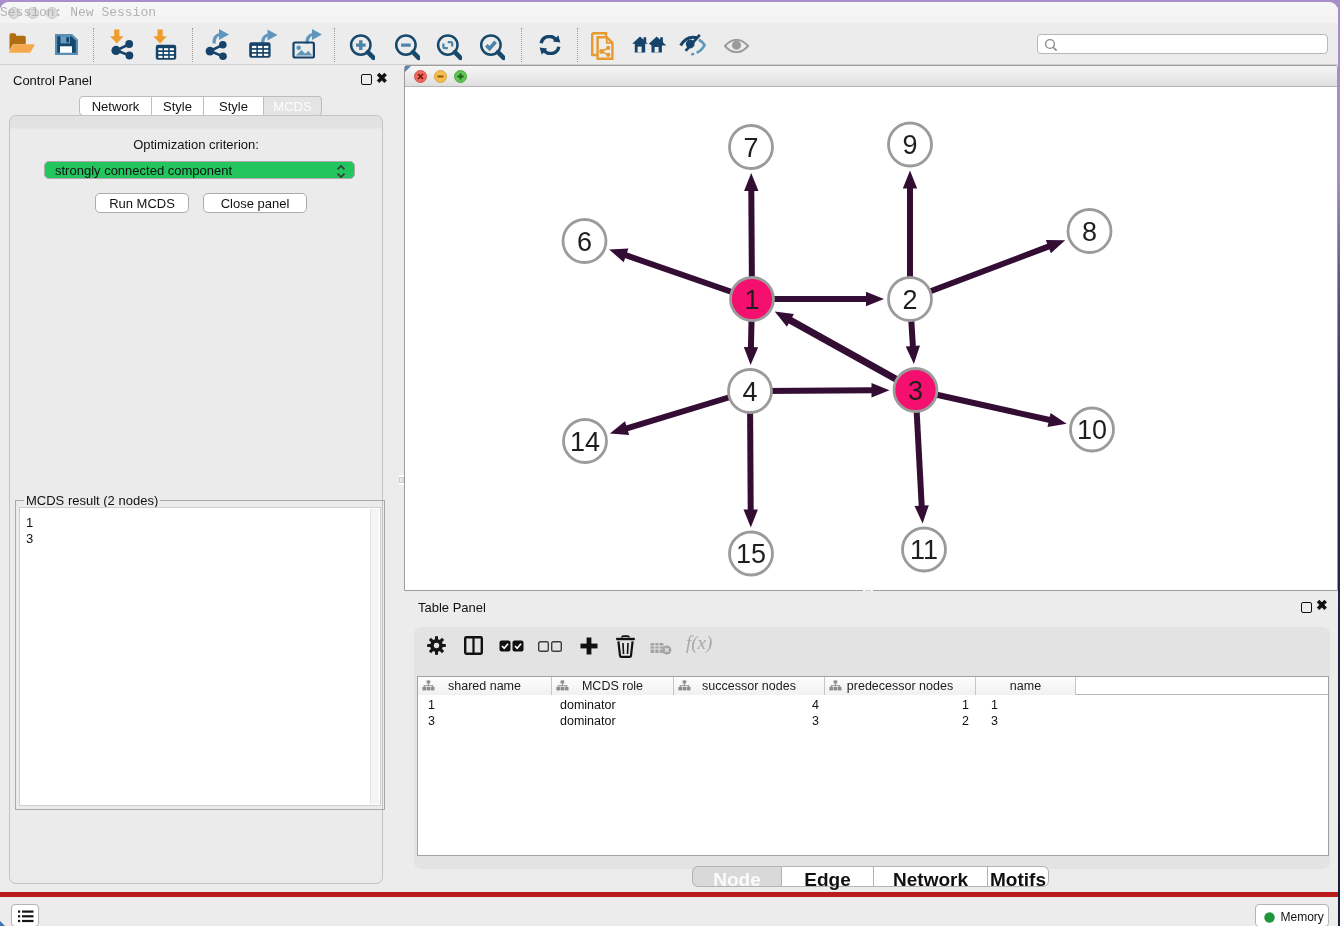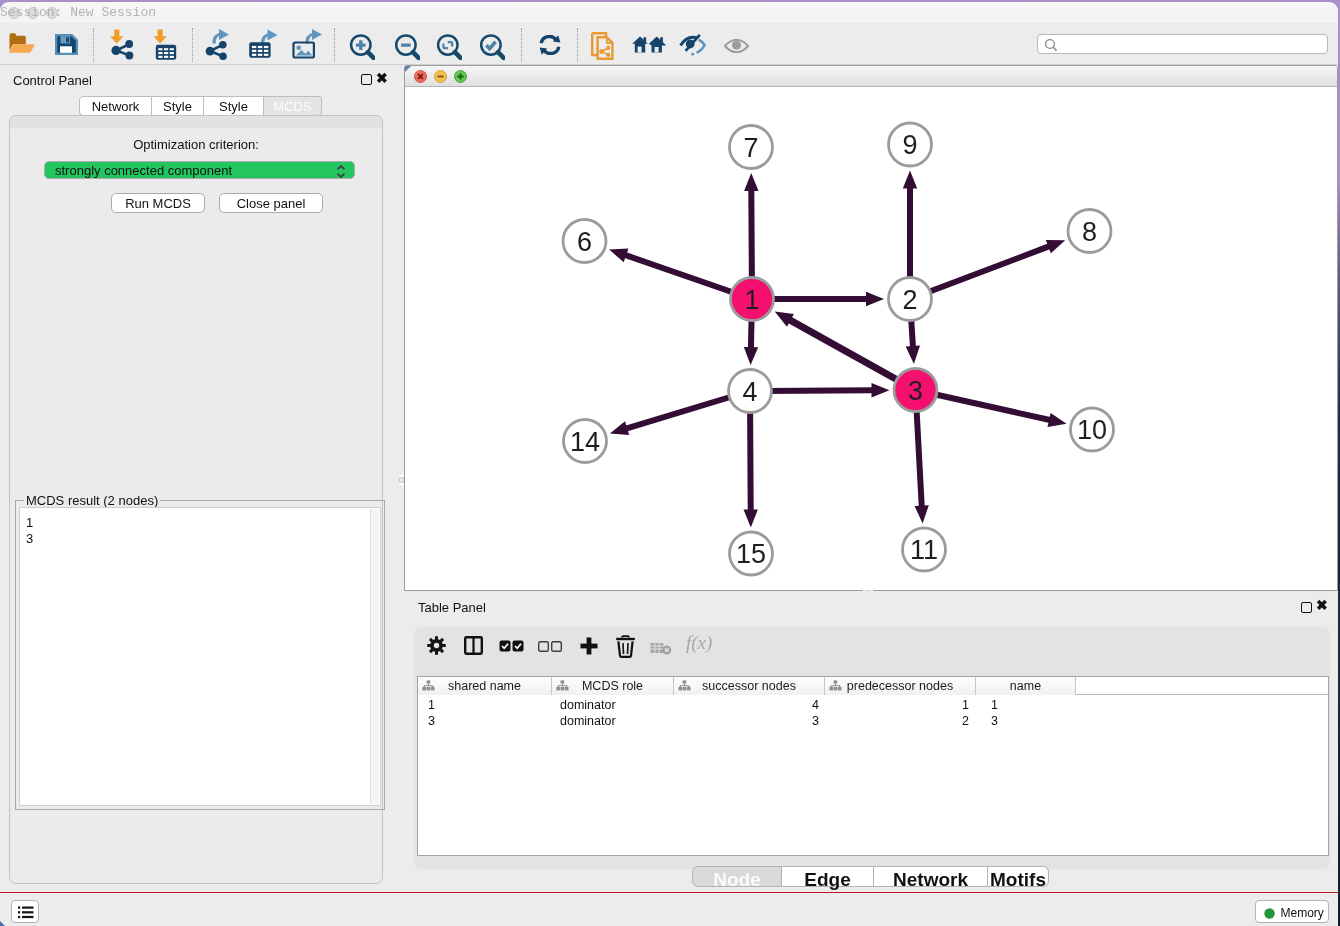--- a/index.html
+++ b/index.html
@@ -17,21 +17,21 @@
 .winbtn { position:absolute; top:9px; width:11px; height:11px; border:1.6px solid #111; border-radius:2px; background:transparent; }
 .xbtn { position:absolute; top:5px; font-size:14px; font-weight:bold; color:#111; }
 .tabs { position:absolute; display:flex; }
 .tab { font-size:13px; color:#111; background:#fff; border:1px solid #bdbdbd; border-left:none; text-align:center; padding-top:2.5px; height:20px; }
 .tab.first { border-left:1px solid #bdbdbd; border-radius:4px 0 0 4px; }
 .tab.last { border-radius:0 4px 4px 0; }
 .tab.sel { background:#e4e4e4; color:#fdfdfd; }
 #cpanel { position:absolute; left:9px; top:50px; width:374px; height:769px; background:linear-gradient(#e2e2e2 0 12px, #ebebeb 13px); border:1px solid #c3c3c3; border-radius:7px; }
 #optlab { position:absolute; left:0; width:100%; top:72px; text-align:center; font-size:13px; color:#111; }
 #combo { position:absolute; left:44px; top:95.5px; width:311px; height:18.5px; background:#22c55e; border:1px solid #ababab; border-radius:5px; font-size:13px; color:#111; padding:1px 0 0 10px; }
-.btn { position:absolute; top:128px; height:20px; background:#fff; border:1px solid #ababab; border-radius:5px; font-size:13px; color:#111; text-align:center; padding-top:2px;margin-left:16px; }
+.btn { position:absolute; top:128px; height:20px; background:#fff; border:1px solid #ababab; border-radius:5px; font-size:13px; color:#111; text-align:center; padding-top:2px; }
 #fs { position:absolute; left:15px; top:435px; width:370px; height:310px; border:1px solid #a9a9a9; }
 #fs .leg { position:absolute; left:8px; top:-8px; background:#ebebeb; font-size:13px; color:#111; padding:0 2px; }
 #fs .inner { position:absolute; left:3px; top:6px; right:3px; bottom:3px; background:#fff; border:1px solid #cfcfcf; font-size:13px; color:#111; line-height:16px; padding:7px 0 0 6px; }
 #fs .sb { position:absolute; right:1px; top:1px; width:9px; bottom:1px; background:#f5f5f5; border-left:1px solid #e2e2e2; }
 
 #net { position:absolute; left:404px; top:63px; width:934px; height:526px; border:1px solid #9c9c9c; border-radius:3px 3px 0 0; background:#fff; }
 #nettb { position:absolute; left:0; top:0; width:100%; height:21px; background:linear-gradient(#f6f6f6,#dfdfdf); border-bottom:1px solid #b5b5b5; border-radius:3px 3px 0 0; }
 #nettb .t { position:absolute; left:8px; right:0; top:2.5px; text-align:center; font-size:13px; letter-spacing:0.3px; font-weight:bold; color:#2a2a2a; }
 .mac { position:absolute; top:4px; width:13px; height:13px; border-radius:50%; }
 #graphwrap { position:absolute; left:0; top:21px; width:932px; height:503px; background:#fff; overflow:hidden; }
@@ -39,21 +39,21 @@
 #tp { position:absolute; left:392px; top:589px; width:946px; height:301px; background:#ececec; }
 #tp .hdr { position:absolute; left:26px; top:9px; font-size:13px; color:#111; }
 #tptb { position:absolute; left:22px; top:36px; width:916px; height:242px; background:#e3e3e3; border-radius:7px; }
 #tbl { position:absolute; left:25px; top:85px; width:912px; height:180px; background:#fff; border:1px solid #a2a2a2; }
 .th { position:absolute; top:0; height:18px; border-right:1px solid #c6c6c6; background:linear-gradient(#fdfdfd,#f1f1f1); font-size:12.5px; color:#1c1c1c; text-align:center; padding-top:2px; }
 #thead { position:absolute; left:0; top:0; width:910px; height:18px; border-bottom:1px solid #b9b9b9; }
 .td { position:absolute; font-size:12.5px; color:#111; height:16px; }
 .btabs { position:absolute; top:276px; display:flex; }
 .btab { font-size:19px; font-weight:bold; color:#111; background:#fff; border:1px solid #b3b3b3; border-left:none; text-align:center; padding-top:2px; height:21px; }
 
-#status { position:absolute; left:0; top:890px; width:100%; height:33px; background:#ececec; border-top:1px solid #b91c1c; }
+#status { position:absolute; left:0; top:890px; width:100%; height:33px; background:#ececec; border-top:5px solid #b91c1c; }
 .sbtn { position:absolute; top:7px; height:23px; background:#fff; border:1px solid #b4b4b4; border-radius:4px; }
 </style></head>
 <body>
 <div id="win">
 <div id="titlebar">
   <div class="tl" style="left:8px"></div>
   <div class="tl" style="left:27px"></div>
   <div class="tl" style="left:46px"></div>
   <div class="t">Session: New Session</div>
 </div>

